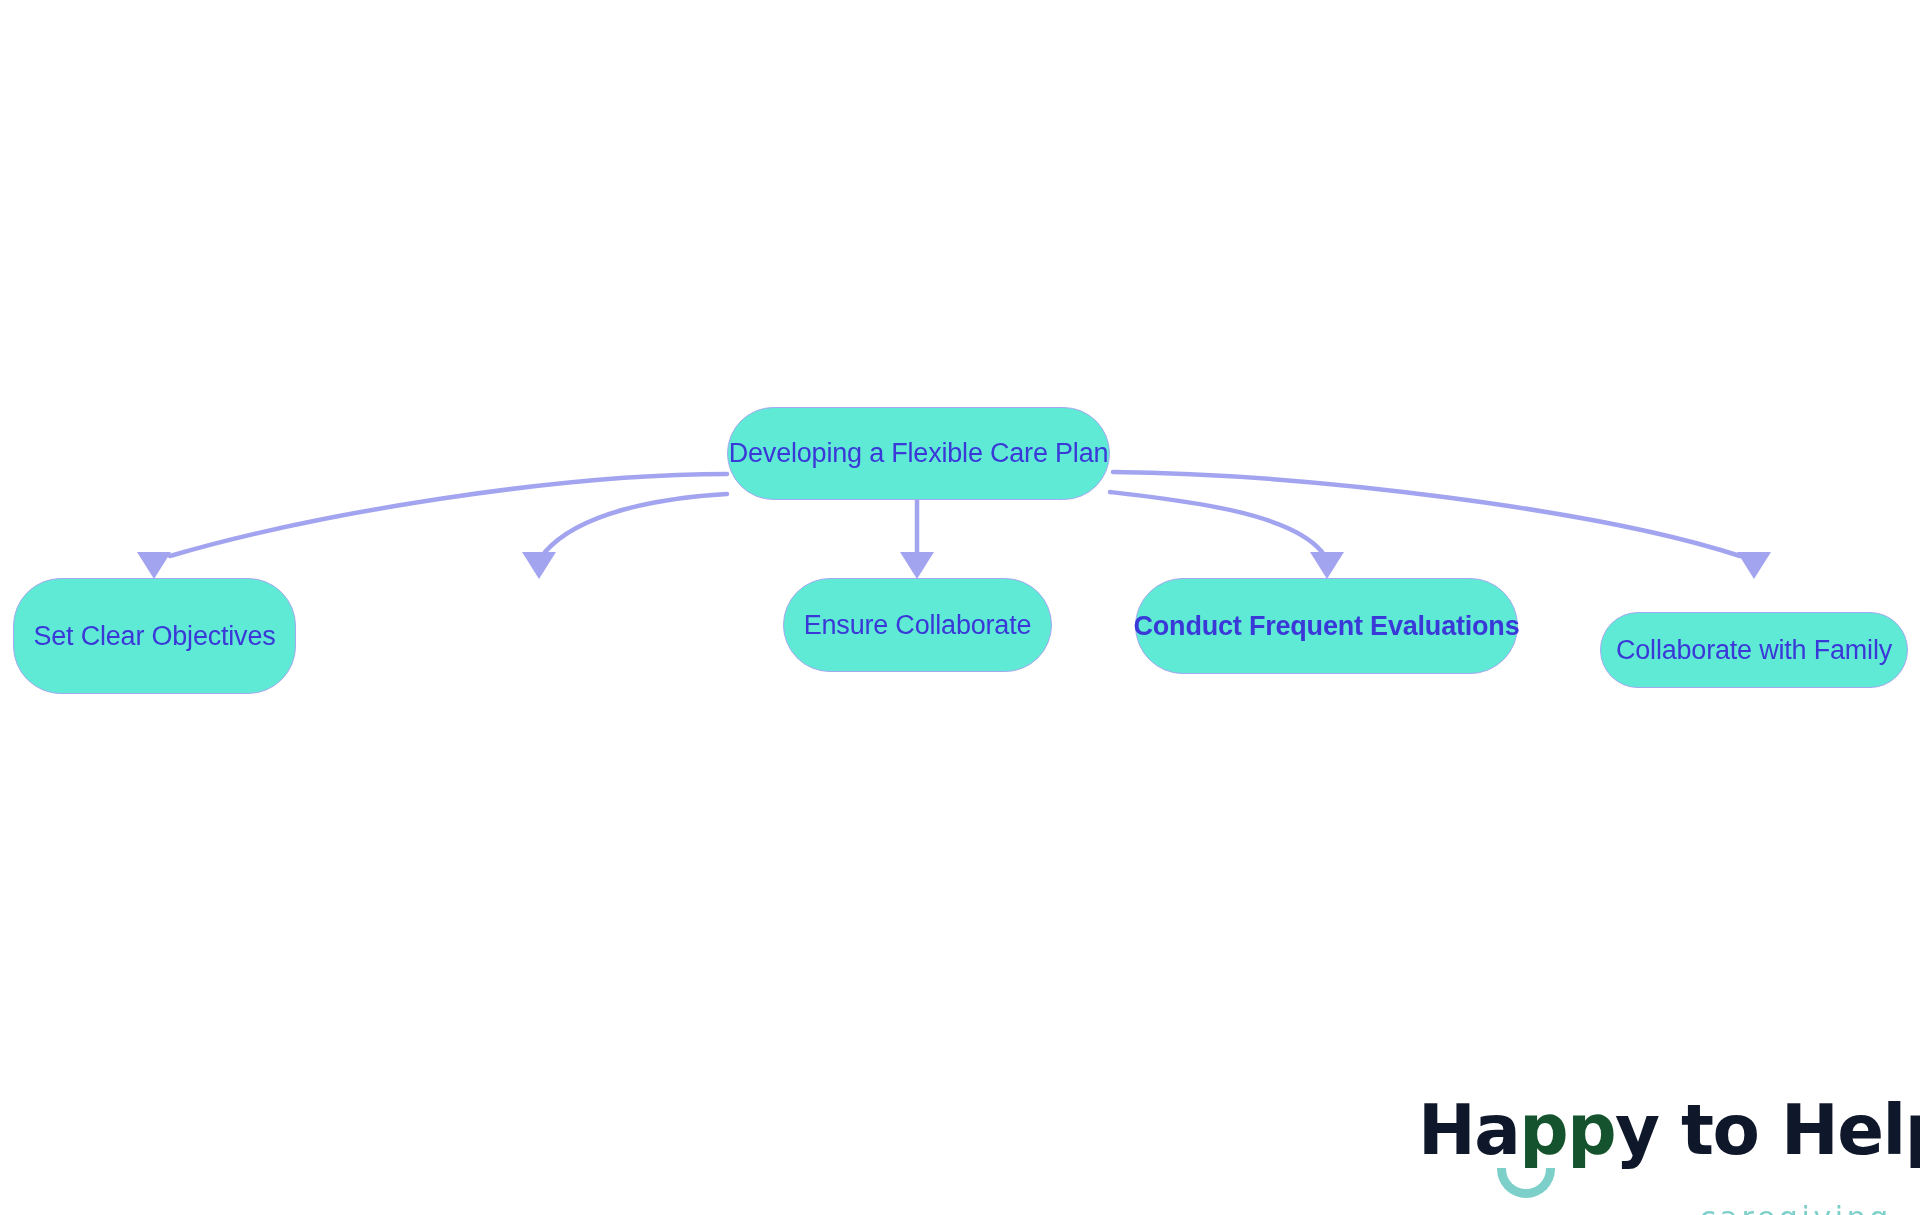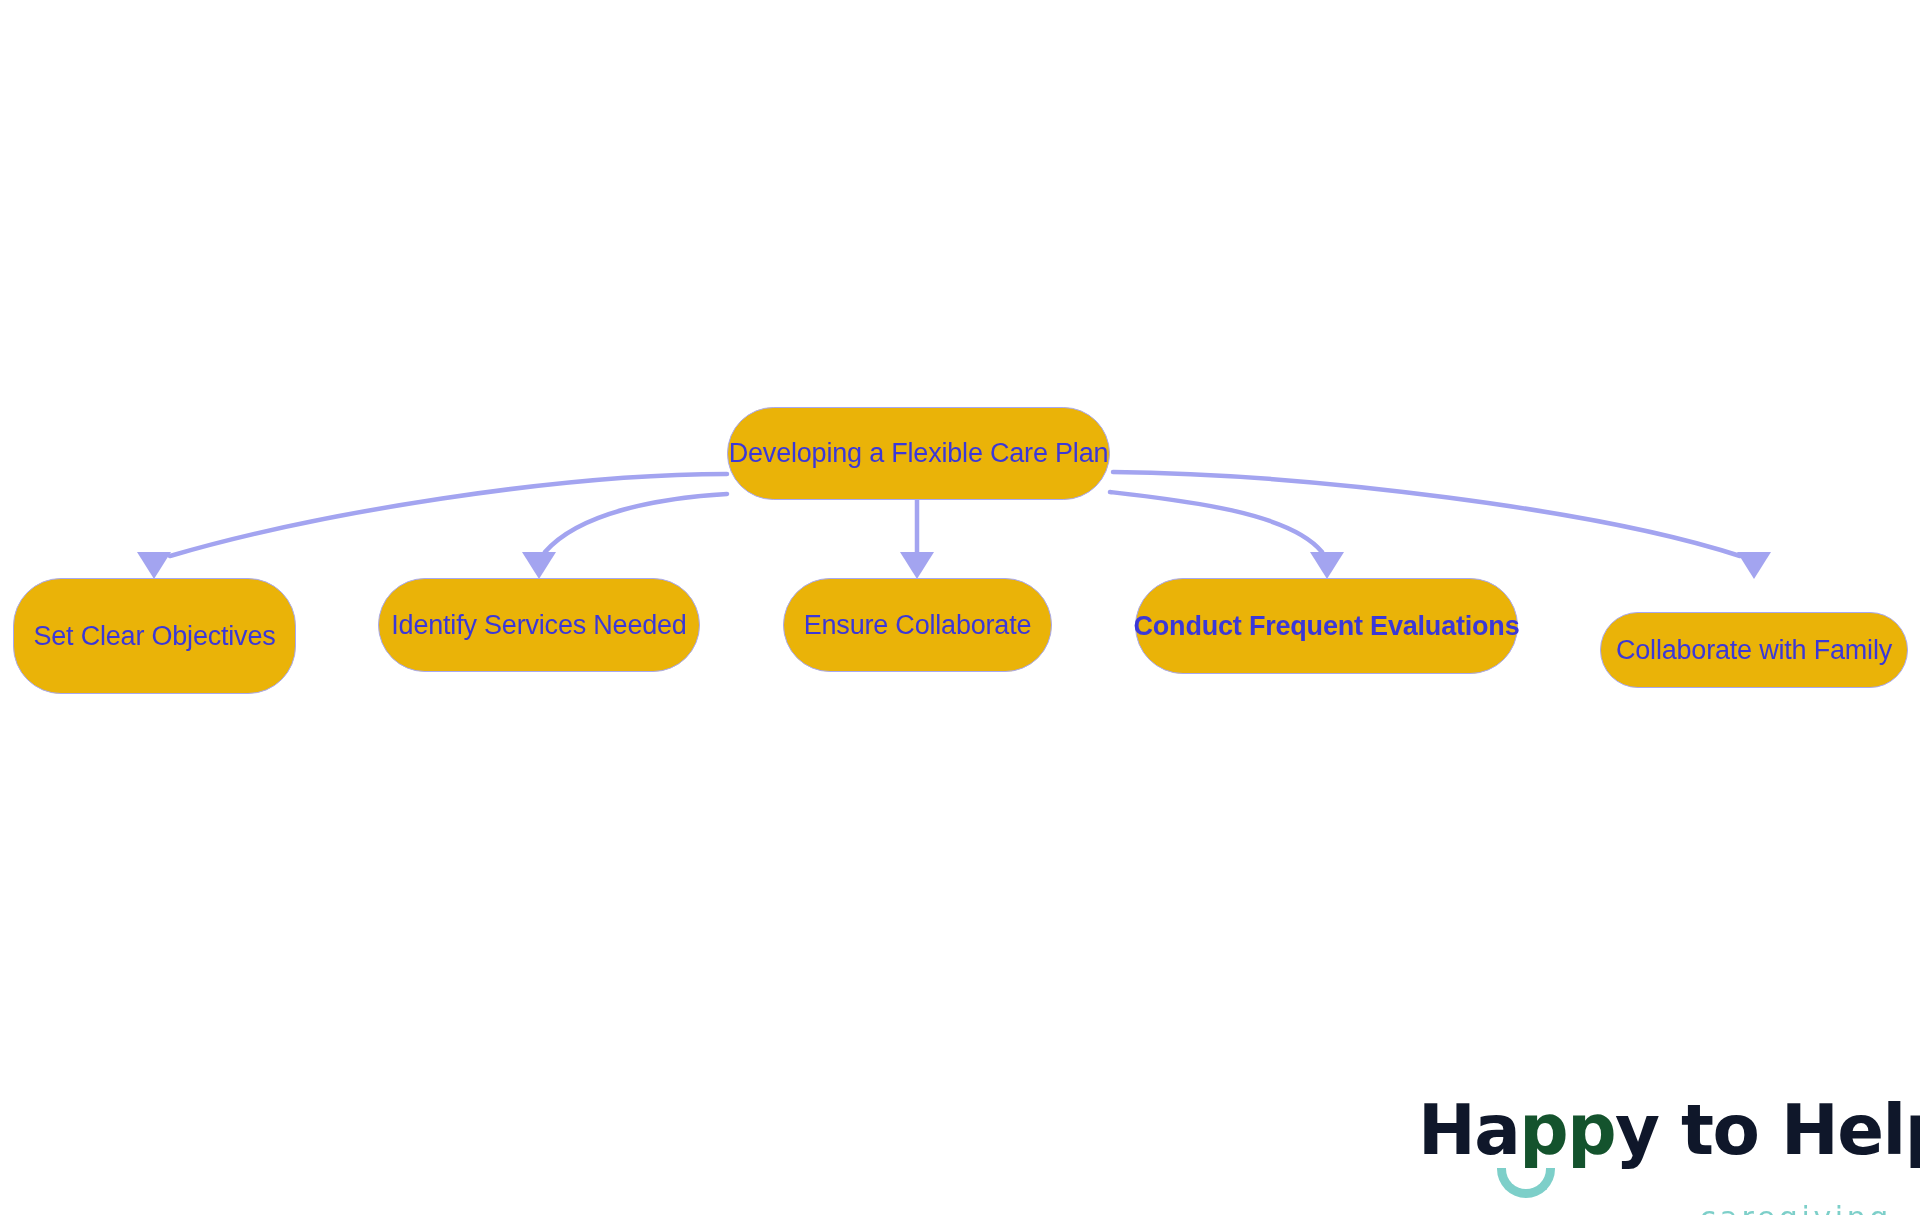--- a/index.html
+++ b/index.html
@@ -34,21 +34,21 @@
     pointer-events: none;
   }
 
   
   .node {
     position: absolute;
     box-sizing: border-box;
     display: flex;
     align-items: center;
     justify-content: center;
-    background: #eab308;
+    background: #5eead4;
     border: 1.6px solid #a7a8f2;
     border-radius: 48px;
     color: #3b38d8;
     font-size: 27px;
     font-weight: 400;
     letter-spacing: -0.2px;
     line-height: 1;
     white-space: nowrap;
     user-select: none;
   }
@@ -131,23 +131,20 @@
   </svg>
 
   <div class="node root" style="left:727px; top:407px; width:383px; height:93px;">
     <span class="node-label">Developing a Flexible Care Plan</span>
   </div>
 
   <div class="node" style="left:13px; top:578px; width:283px; height:116px;">
     <span class="node-label">Set Clear Objectives</span>
   </div>
 
-  <div class="node" style="left:378px; top:578px; width:322px; height:94px;">
-    <span class="node-label">Identify Services Needed</span>
-  </div>
 
   <div class="node" style="left:783px; top:578px; width:269px; height:94px;">
     <span class="node-label">Ensure Collaborate</span>
   </div>
 
   <div class="node" style="left:1135px; top:578px; width:383px; height:96px;font-weight:bold;">
     <span class="node-label">Conduct Frequent Evaluations</span>
   </div>
 
   <div class="node" style="left:1600px; top:578px; width:308px; height:76px;margin-top:34px;">

